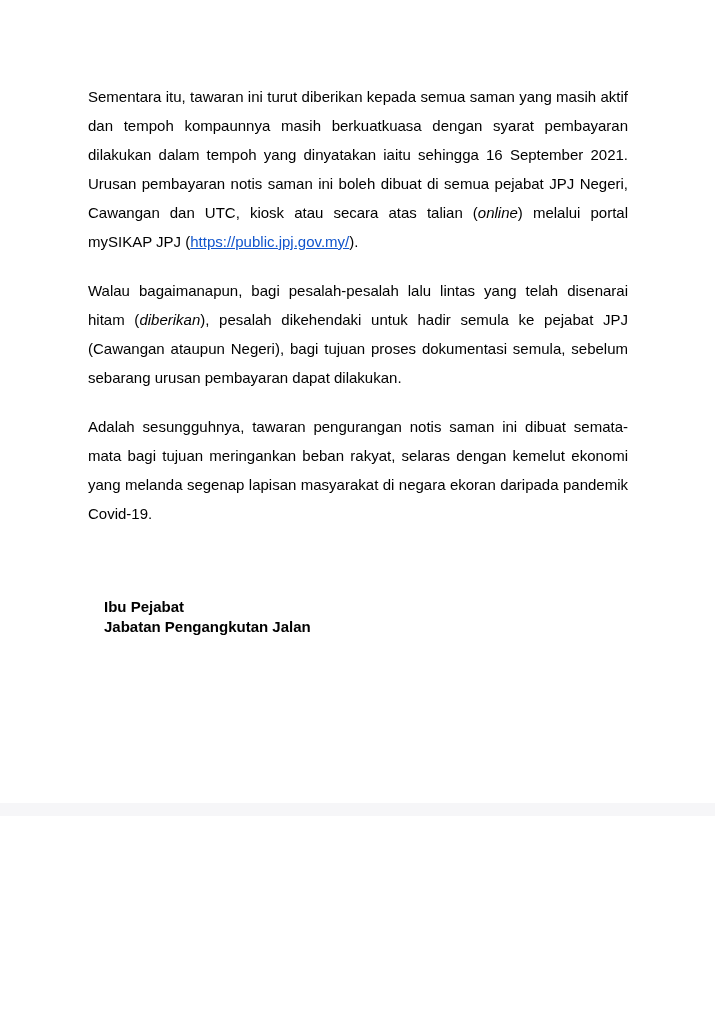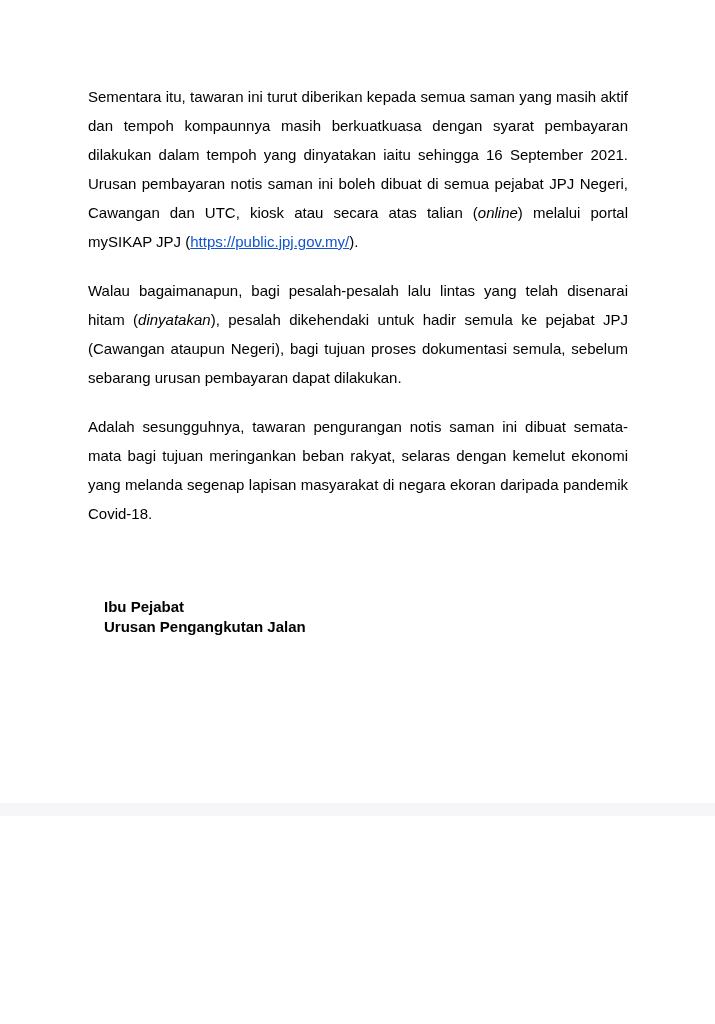--- a/index.html
+++ b/index.html
@@ -78,27 +78,27 @@
     background: #f6f6f8;
   }
 </style>
 </head>
 <body>
 
 <div class="page">
 
   <div class="body-text" id="body-text">
       <p><span class="">Sementara itu, tawaran ini turut diberikan kepada semua saman yang masih aktif dan tempoh kompaunnya masih berkuatkuasa dengan syarat pembayaran dilakukan dalam tempoh yang dinyatakan iaitu sehingga 16 September 2021. Urusan pembayaran notis saman ini boleh dibuat di semua pejabat JPJ Negeri, Cawangan dan UTC, kiosk atau secara atas talian (</span><span class="italic">online</span><span class="">) melalui portal mySIKAP JPJ (</span><a class="doc-link" href="#">https://public.jpj.gov.my/</a><span class="">).</span></p>
-      <p><span class="">Walau bagaimanapun, bagi pesalah-pesalah lalu lintas yang telah disenarai hitam (</span><span class="italic">dinyatakan</span><span class="">), pesalah dikehendaki untuk hadir semula ke pejabat JPJ (Cawangan ataupun Negeri), bagi tujuan proses dokumentasi semula, sebelum sebarang urusan pembayaran dapat dilakukan.</span></p>
-      <p><span class="">Adalah sesungguhnya, tawaran pengurangan notis saman ini dibuat semata-mata bagi tujuan meringankan beban rakyat, selaras dengan kemelut ekonomi yang melanda segenap lapisan masyarakat di negara ekoran daripada pandemik Covid-18.</span></p>
+      <p><span class="">Walau bagaimanapun, bagi pesalah-pesalah lalu lintas yang telah disenarai hitam (</span><span class="italic">diberikan</span><span class="">), pesalah dikehendaki untuk hadir semula ke pejabat JPJ (Cawangan ataupun Negeri), bagi tujuan proses dokumentasi semula, sebelum sebarang urusan pembayaran dapat dilakukan.</span></p>
+      <p><span class="">Adalah sesungguhnya, tawaran pengurangan notis saman ini dibuat semata-mata bagi tujuan meringankan beban rakyat, selaras dengan kemelut ekonomi yang melanda segenap lapisan masyarakat di negara ekoran daripada pandemik Covid-19.</span></p>
     </div>
 
   <div class="signature">
     <p>Ibu Pejabat</p>
-    <p>Urusan Pengangkutan Jalan</p>
+    <p>Jabatan Pengangkutan Jalan</p>
   </div>
 
   <div class="end-marker">[ TAMAT ]</div>
 
   <div class="page-number">2</div>
 
   <div class="page-bottom-edge"></div>
 
 </div>
 

